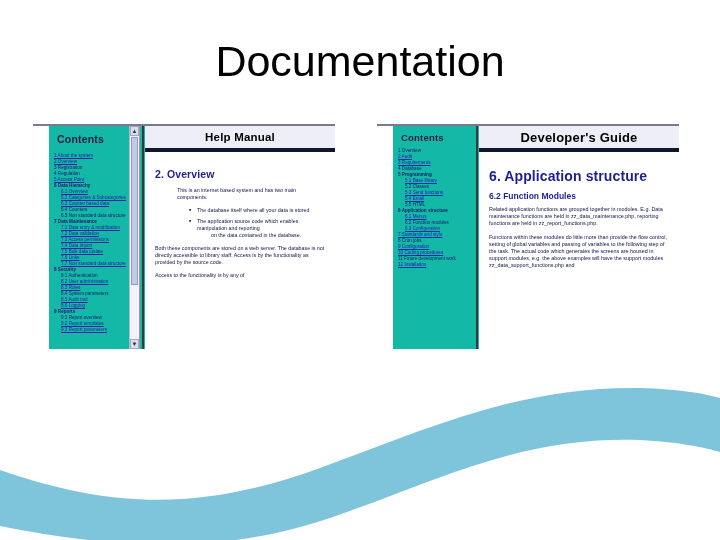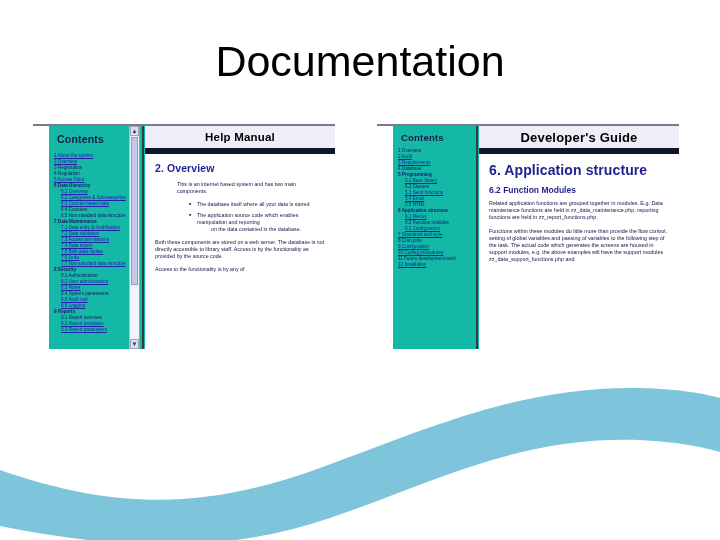--- a/index.html
+++ b/index.html
@@ -96,29 +96,29 @@
   
   .pane{
     position:absolute;top:2px;bottom:0;right:0;
     background:#ffffff;box-sizing:border-box;
   }
   .shot-left .pane{left:112px;}
   .shot-right .pane{left:102px;}
 
   .pane-header{
     position:relative;height:22px;background:#eeeef8;
-    border-bottom:6px solid #0f172a;
+    border-bottom:4px solid #0f172a;
     display:flex;align-items:center;justify-content:center;
   }
   .pane-header .htxt{
     font-size:11.5px;font-weight:bold;color:#000000;letter-spacing:0.2px;
   }
   .shot-right .pane-header .htxt{font-size:13px;}
 
-  .pane-body{padding:8px 10px 0 10px;}
+  .pane-body{padding:16px 10px 0 10px;}
 
   .sec-title{
     font-size:10.5px;font-weight:bold;color:#1f1f8f;margin-bottom:7px;
     letter-spacing:0.1px;
   }
   .shot-right .sec-title{font-size:14px;}
   .sub-title{
     font-size:8.5px;font-weight:bold;color:#1f1f8f;margin:0 0 5px 0;
   }
 

